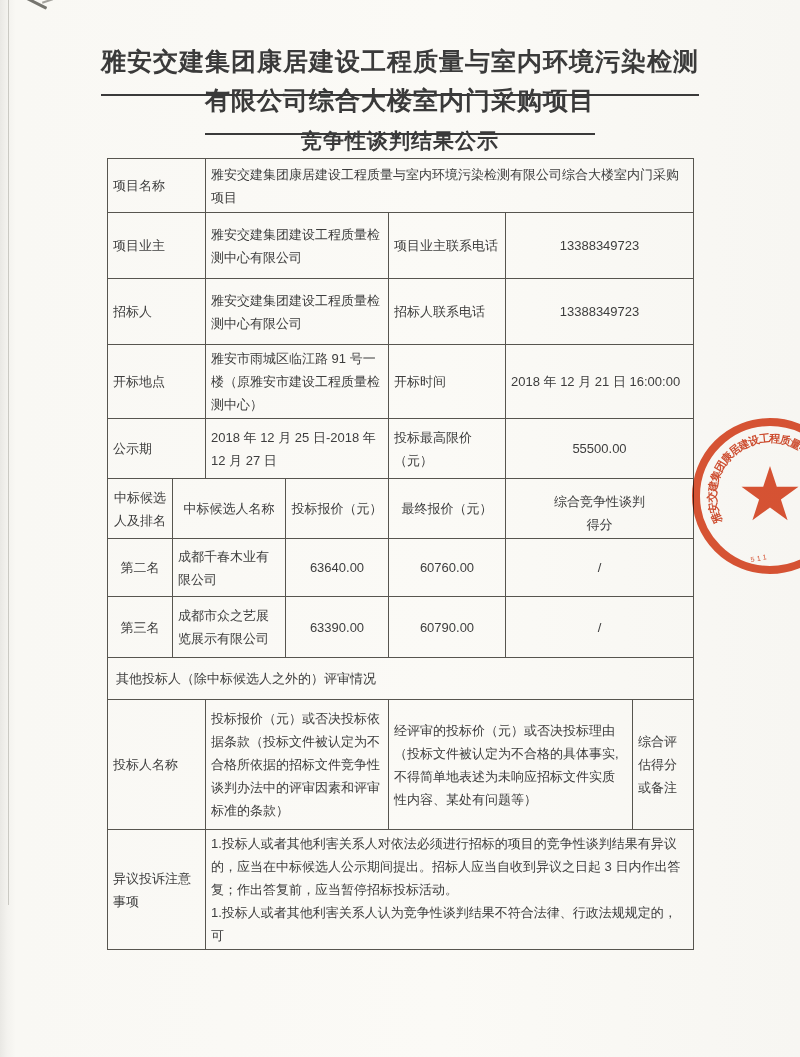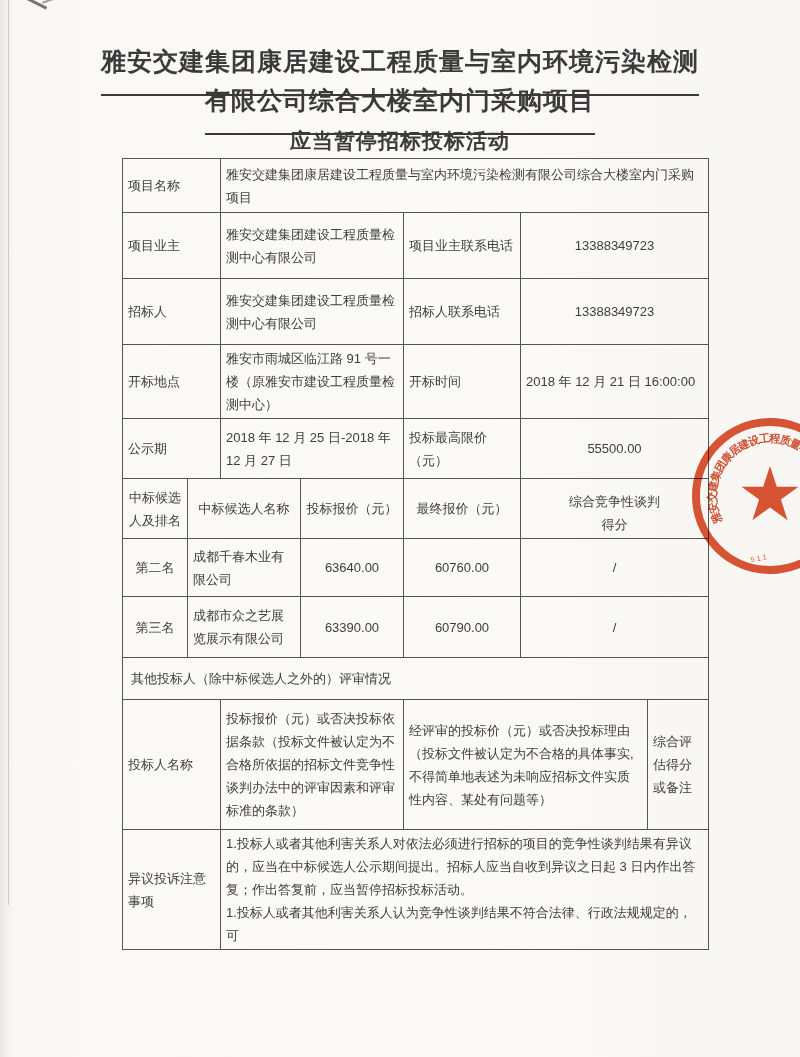--- a/index.html
+++ b/index.html
@@ -19,21 +19,21 @@
   .corner-mark2 { position:absolute; left:42px; top:0; width:11px; height:2px;
     background:#6a6962; transform:rotate(-18deg); opacity:.6; }
 
   
   .title-block { position:absolute; top:46px; left:0; width:100%; text-align:center; }
   .title-line { font-size:25px; font-weight:bold; letter-spacing:1px; color:#3a3a3a; line-height:30px; margin-bottom:9px; }
   .title-line span { border-bottom:2px solid #3a3a3a; padding-bottom:19px; }
   .subtitle { font-size:21px; font-weight:bold; color:#3a3a3a; margin-top:12px; letter-spacing:1px; }
 
   
-  table.doc { position:absolute; left:122px; top:158px; width:586px;
+  table.doc { position:absolute; left:107px; top:158px; width:586px;
     border-collapse:collapse; table-layout:fixed;padding-left:48px; }
   table.doc td { border:1px solid #57554f; font-size:13px; color:#3d3d3d;
     padding:2px 5px; line-height:23px; vertical-align:middle; word-break:break-all; }
   td.label { padding-left:9px; padding-right:3px; }
   td.c { text-align:center; }
   td.company-cell { font-size:12.5px; padding-left:6px; padding-right:2px; }
   td.project-value { padding-left:8px; padding-right:72px;margin-left:48px; }
   td.time-cell { padding-left:11px; padding-right:45px; }
   td.phone-label { padding-left:5px; padding-right:2px; }
   td.head { text-align:center; }
@@ -52,21 +52,21 @@
 <body>
 <div class="page">
 
   <div class="paper-edge"></div>
   <div class="corner-mark"></div>
   <div class="corner-mark2"></div>
 
   <div class="title-block">
     <div class="title-line"><span>雅安交建集团康居建设工程质量与室内环境污染检测</span></div>
     <div class="title-line"><span>有限公司综合大楼室内门采购项目</span></div>
-    <div class="subtitle">应当暂停招标投标活动</div>
+    <div class="subtitle">竞争性谈判结果公示</div>
   </div>
 
   <table class="doc">
     <colgroup>
       <col style="width:65px">
         <col style="width:33px">
         <col style="width:80px">
       <col style="width:103px">
         <col style="width:117px">
         <col style="width:127px">

